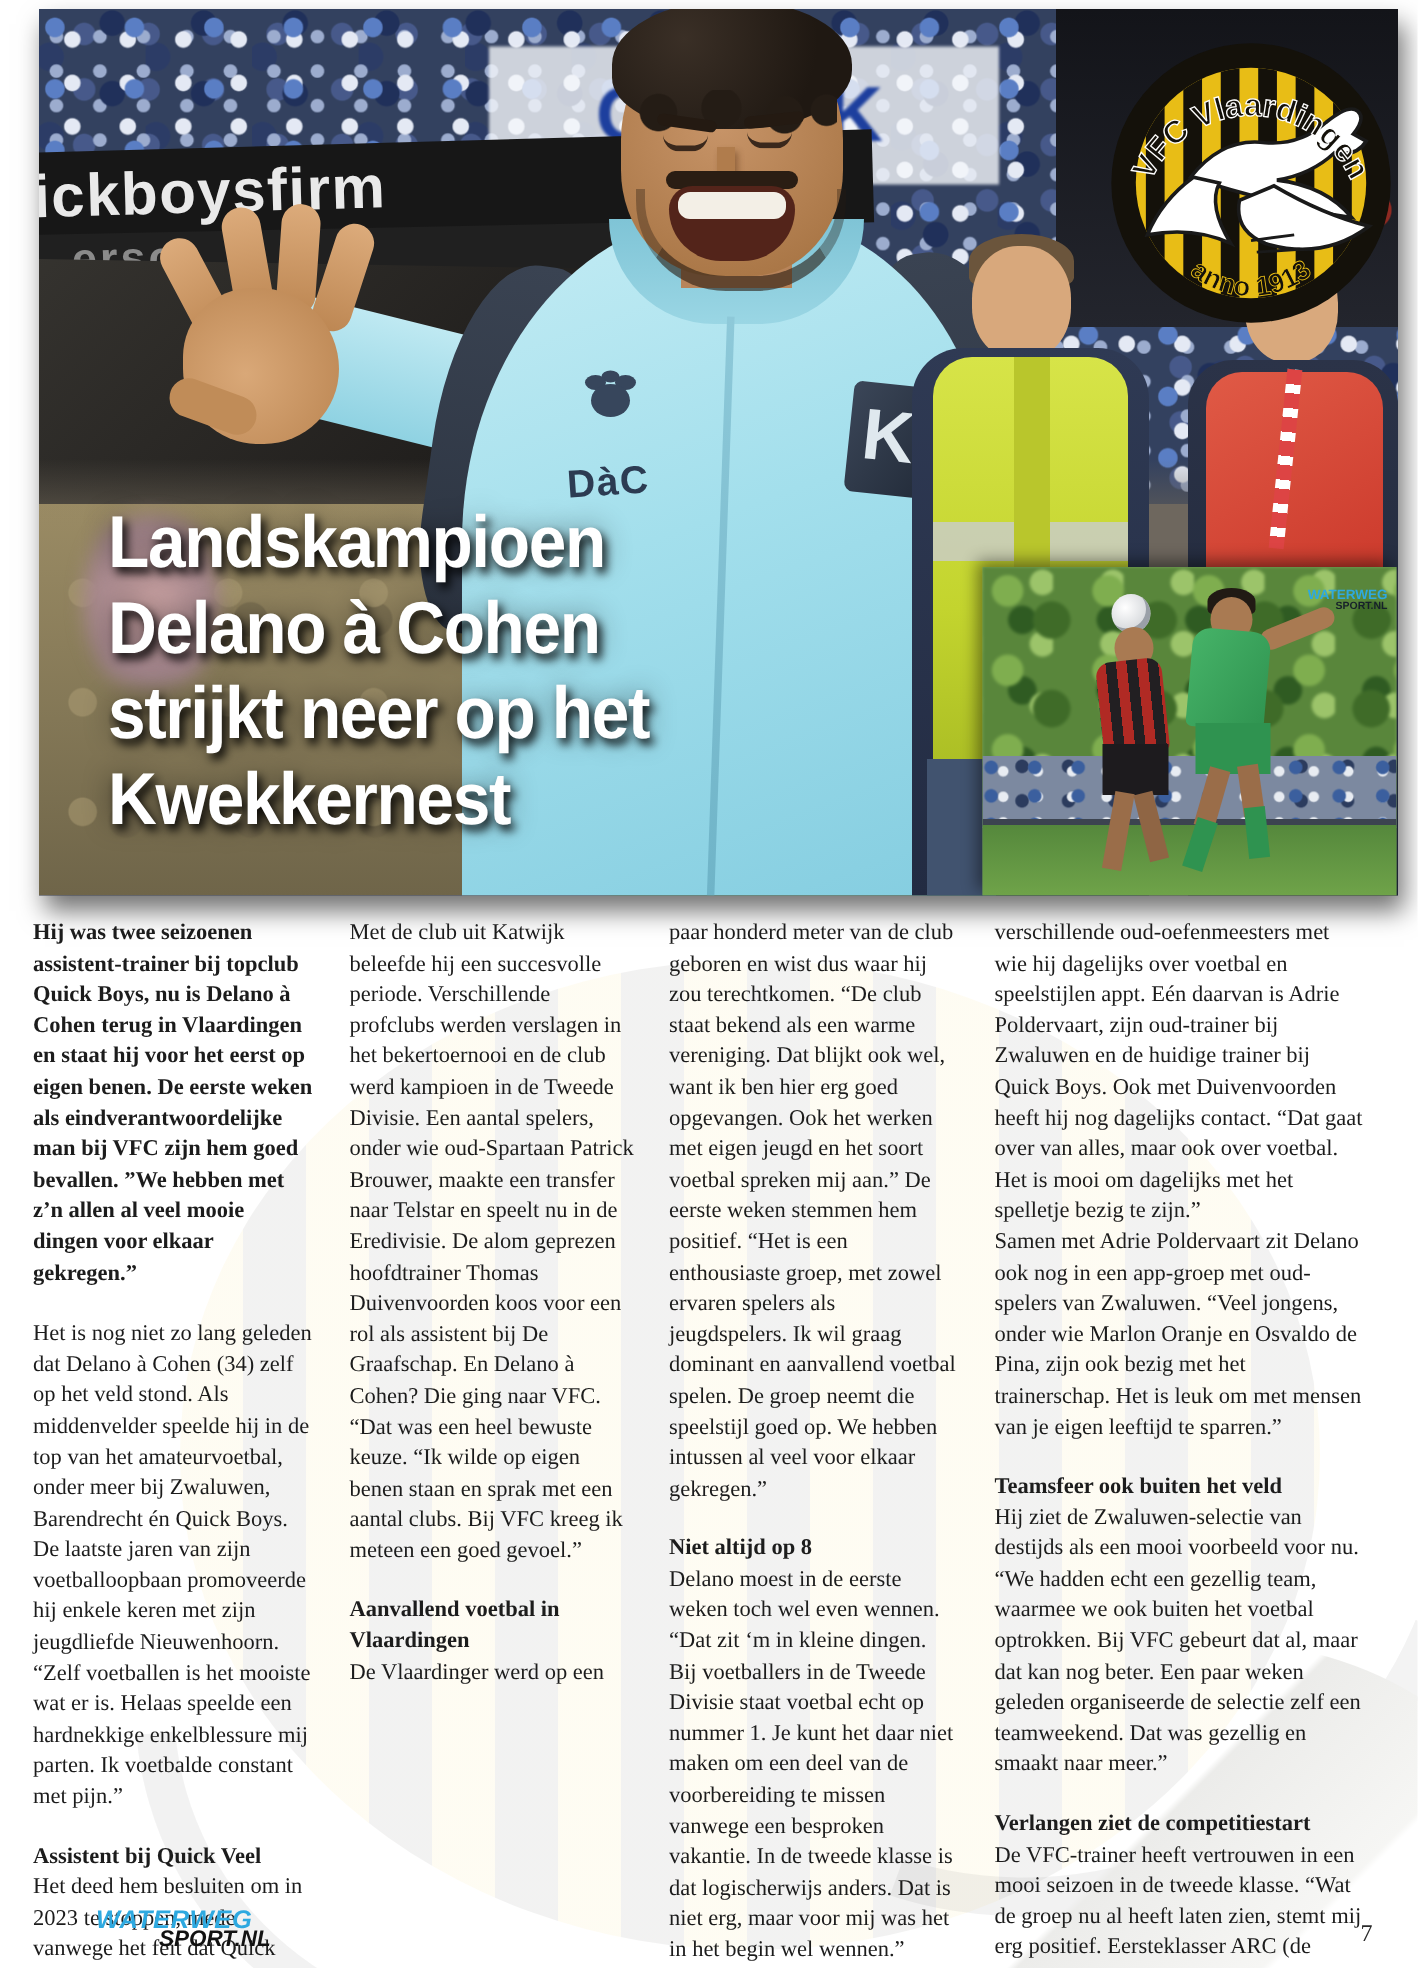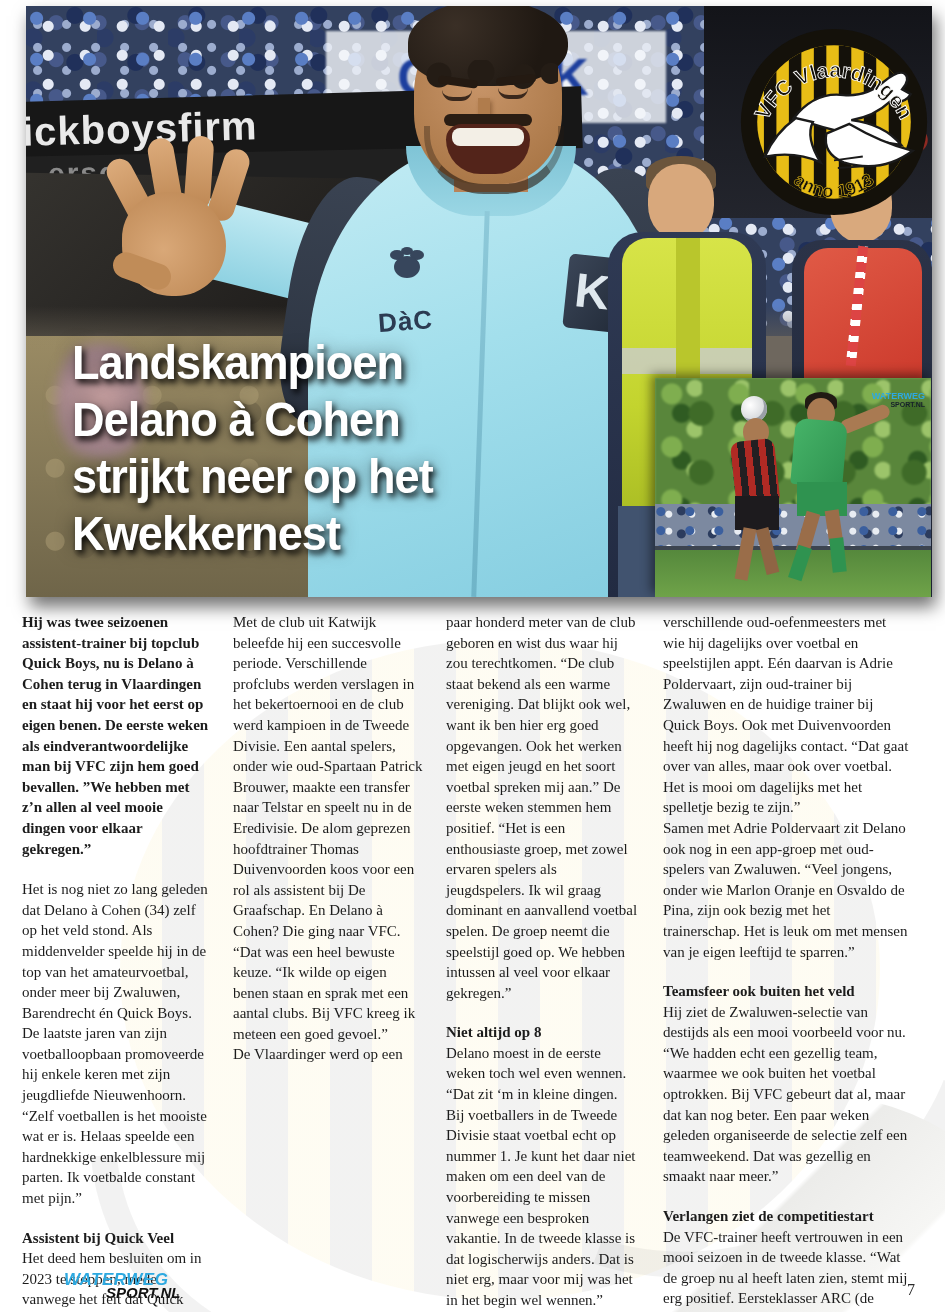--- a/index.html
+++ b/index.html
@@ -319,20 +319,21 @@
 
 <div class="article">
     <div class="col col1">
       <p class="intro">Hij was twee seizoenen assistent-trainer bij topclub Quick Boys, nu is Delano à Cohen terug in Vlaardingen en staat hij voor het eerst op eigen benen. De eerste weken als eindverantwoordelijke man bij VFC zijn hem goed bevallen. ”We hebben met z’n allen al veel mooie dingen voor elkaar gekregen.”</p>
       <p class="para">Het is nog niet zo lang geleden dat Delano à Cohen (34) zelf op het veld stond. Als middenvelder speelde hij in de top van het amateurvoetbal, onder meer bij Zwaluwen, Barendrecht én Quick Boys. De laatste jaren van zijn voetballoopbaan promoveerde hij enkele keren met zijn jeugdliefde Nieuwenhoorn. “Zelf voetballen is het mooiste wat er is. Helaas speelde een hardnekkige enkelblessure mij parten. Ik voetbalde constant met pijn.”</p>
       <p class="subhead">Assistent bij Quick Veel</p>
       <p class="para">Het deed hem besluiten om in 2023 te stoppen, mede vanwege het feit dat Quick Boys zich bij hem meldde. De club waarmee hij op het veld van Deltasport</p>
     </div>
     <div class="col col2">
       <p class="para">Met de club uit Katwijk beleefde hij een succesvolle periode. Verschillende profclubs werden verslagen in het bekertoernooi en de club werd kampioen in de Tweede Divisie. Een aantal spelers, onder wie oud-Spartaan Patrick Brouwer, maakte een transfer naar Telstar en speelt nu in de Eredivisie. De alom geprezen hoofdtrainer Thomas Duivenvoorden koos voor een rol als assistent bij De Graafschap. En Delano à Cohen? Die ging naar VFC. “Dat was een heel bewuste keuze. “Ik wilde op eigen benen staan en sprak met een aantal clubs. Bij VFC kreeg ik meteen een goed gevoel.”</p>
+      <p class="subhead">Aanvallend voetbal in Vlaardingen</p>
       <p class="para">De Vlaardinger werd op een</p>
     </div>
     <div class="col col3">
       <p class="para">paar honderd meter van de club geboren en wist dus waar hij zou terechtkomen. “De club staat bekend als een warme vereniging. Dat blijkt ook wel, want ik ben hier erg goed opgevangen. Ook het werken met eigen jeugd en het soort voetbal spreken mij aan.” De eerste weken stemmen hem positief. “Het is een enthousiaste groep, met zowel ervaren spelers als jeugdspelers. Ik wil graag dominant en aanvallend voetbal spelen. De groep neemt die speelstijl goed op. We hebben intussen al veel voor elkaar gekregen.”</p>
       <p class="subhead">Niet altijd op 8</p>
       <p class="para">Delano moest in de eerste weken toch wel even wennen. “Dat zit ‘m in kleine dingen. Bij voetballers in de Tweede Divisie staat voetbal echt op nummer 1. Je kunt het daar niet maken om een deel van de voorbereiding te missen vanwege een besproken vakantie. In de tweede klasse is dat logischerwijs anders. Dat is niet erg, maar voor mij was het in het begin wel wennen.”</p>
     </div>
     <div class="col col4">
       <p class="para">verschillende oud-oefenmeesters met wie hij dagelijks over voetbal en speelstijlen appt. Eén daarvan is Adrie Poldervaart, zijn oud-trainer bij Zwaluwen en de huidige trainer bij Quick Boys. Ook met Duivenvoorden heeft hij nog dagelijks contact. “Dat gaat over van alles, maar ook over voetbal. Het is mooi om dagelijks met het spelletje bezig te zijn.”
 Samen met Adrie Poldervaart zit Delano ook nog in een app-groep met oud-spelers van Zwaluwen. “Veel jongens, onder wie Marlon Oranje en Osvaldo de Pina, zijn ook bezig met het trainerschap. Het is leuk om met mensen van je eigen leeftijd te sparren.”</p>

